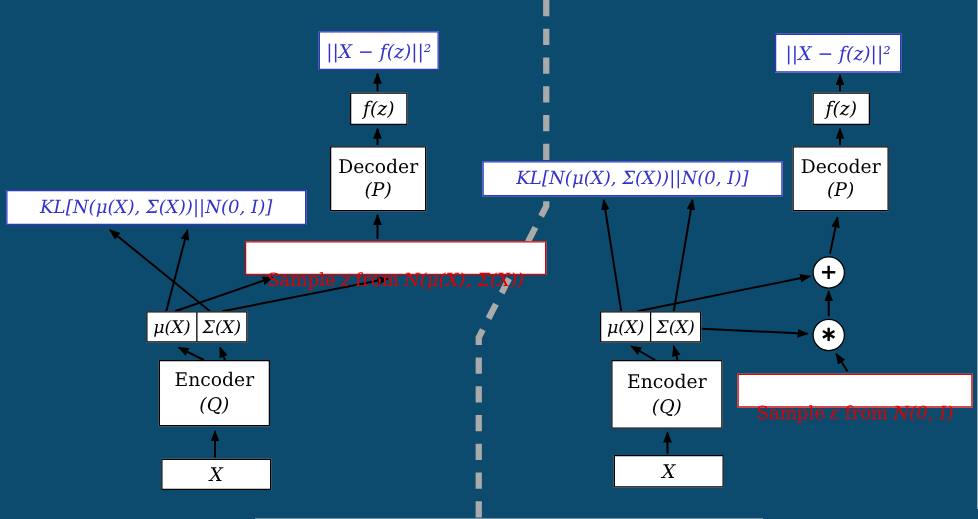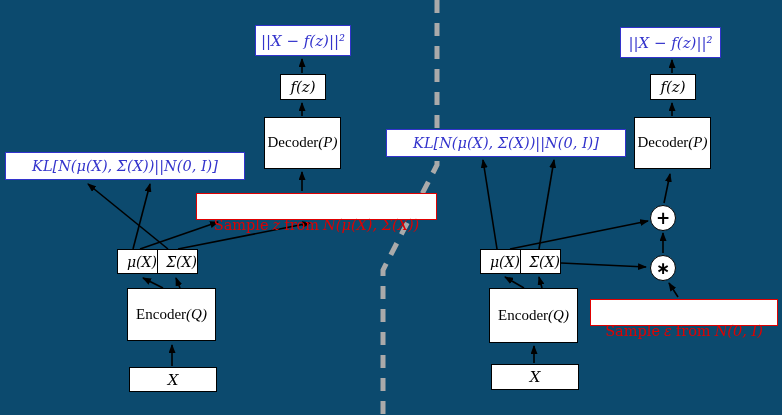--- a/index.html
+++ b/index.html
@@ -21,25 +21,25 @@
     box-sizing: border-box;
     background: #ffffff;
     border: 1.5px solid #000000;
     display: flex;
     align-items: center;
     justify-content: center;
     font-size: 15px;
     color: #000000;
     white-space: nowrap;
   }
-  .stack { line-height: 1.3; font-family: Liberation Serif, serif; }
+  .stack { flex-direction: column; line-height: 1.3; }
   .blue { border-color: #3333cc; color: #3333cc; }
   .red  { border-color: #e00000; color: #e00000; font-size: 14.5px; }
   .kl   { font-size: 14.5px; text-align: right; }
-  .small { font-size: 14px; justify-content: flex-end; }
+  .small { font-size: 14px; }
   .m { font-style: italic; }
   .tok { margin-right: 0.28em; margin-top: 36px; }
   .tok:last-child { margin-right: 0; }
   .circle {
     position: absolute;
     box-sizing: border-box;
     width: 26px; height: 26px;
     background: #ffffff;
     border: 1.7px solid #000000;
     border-radius: 50%;

